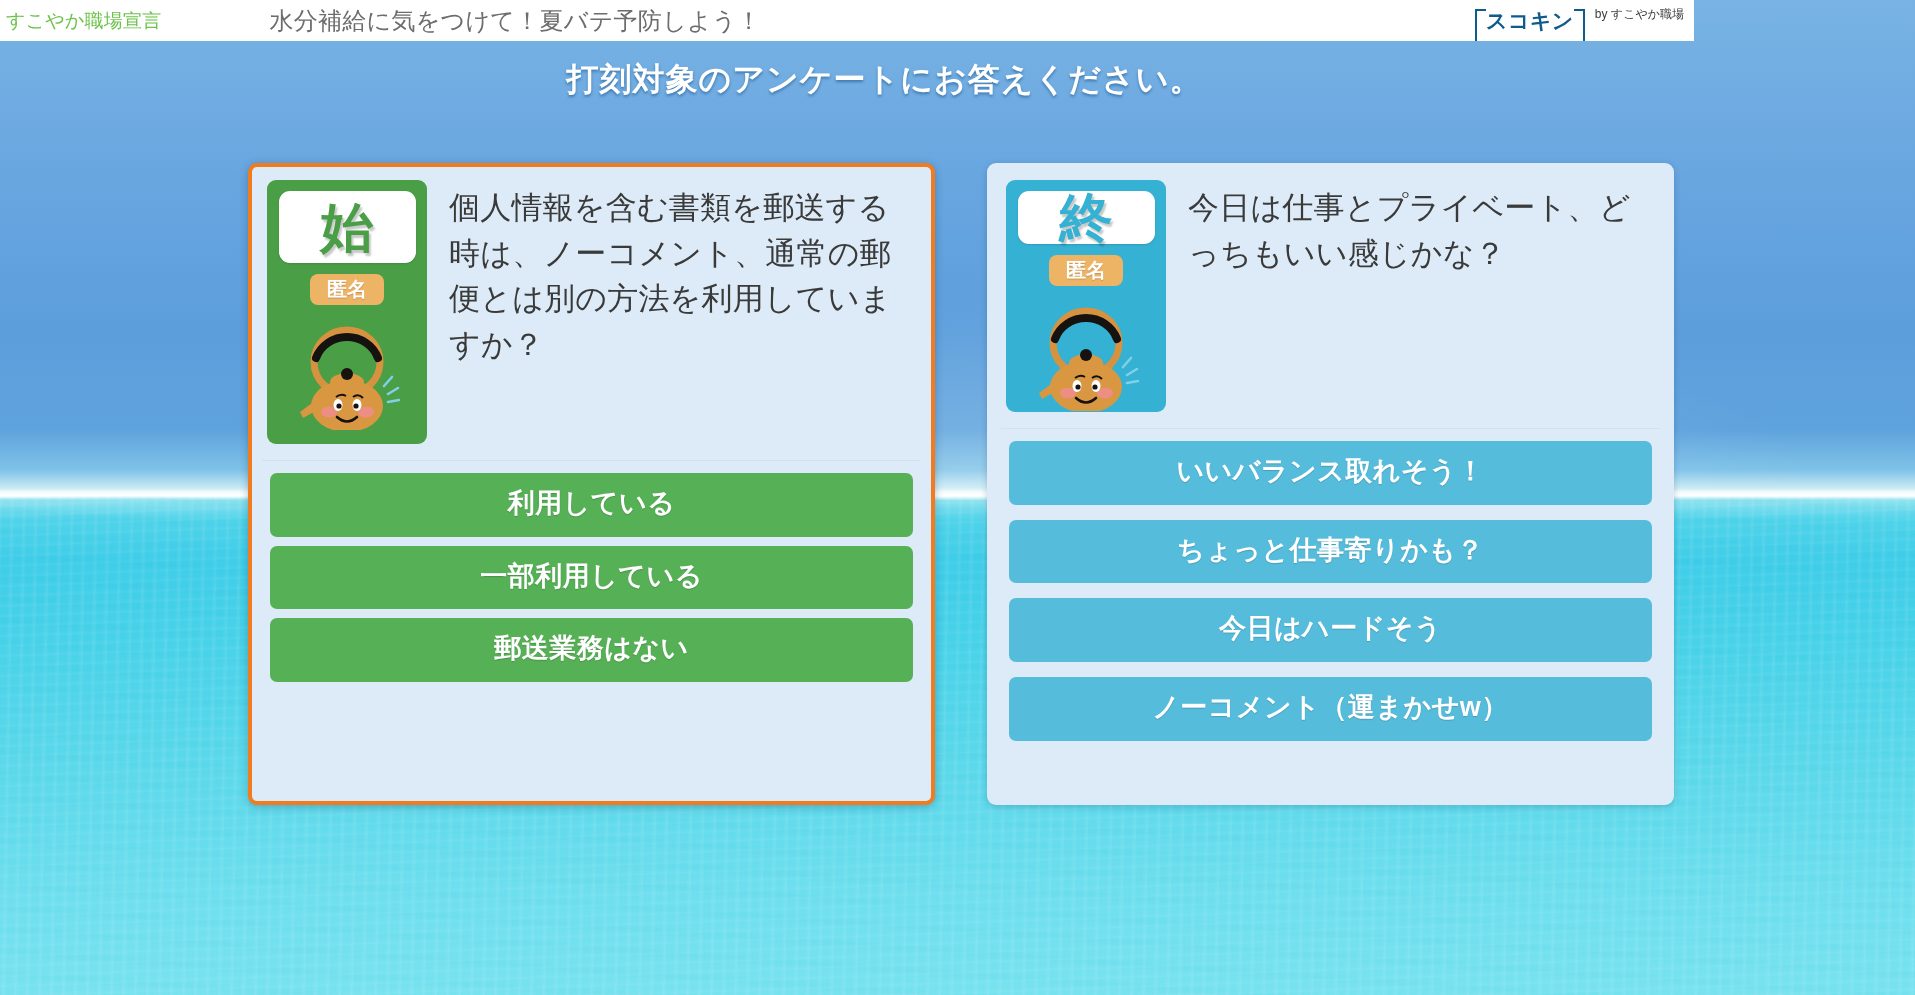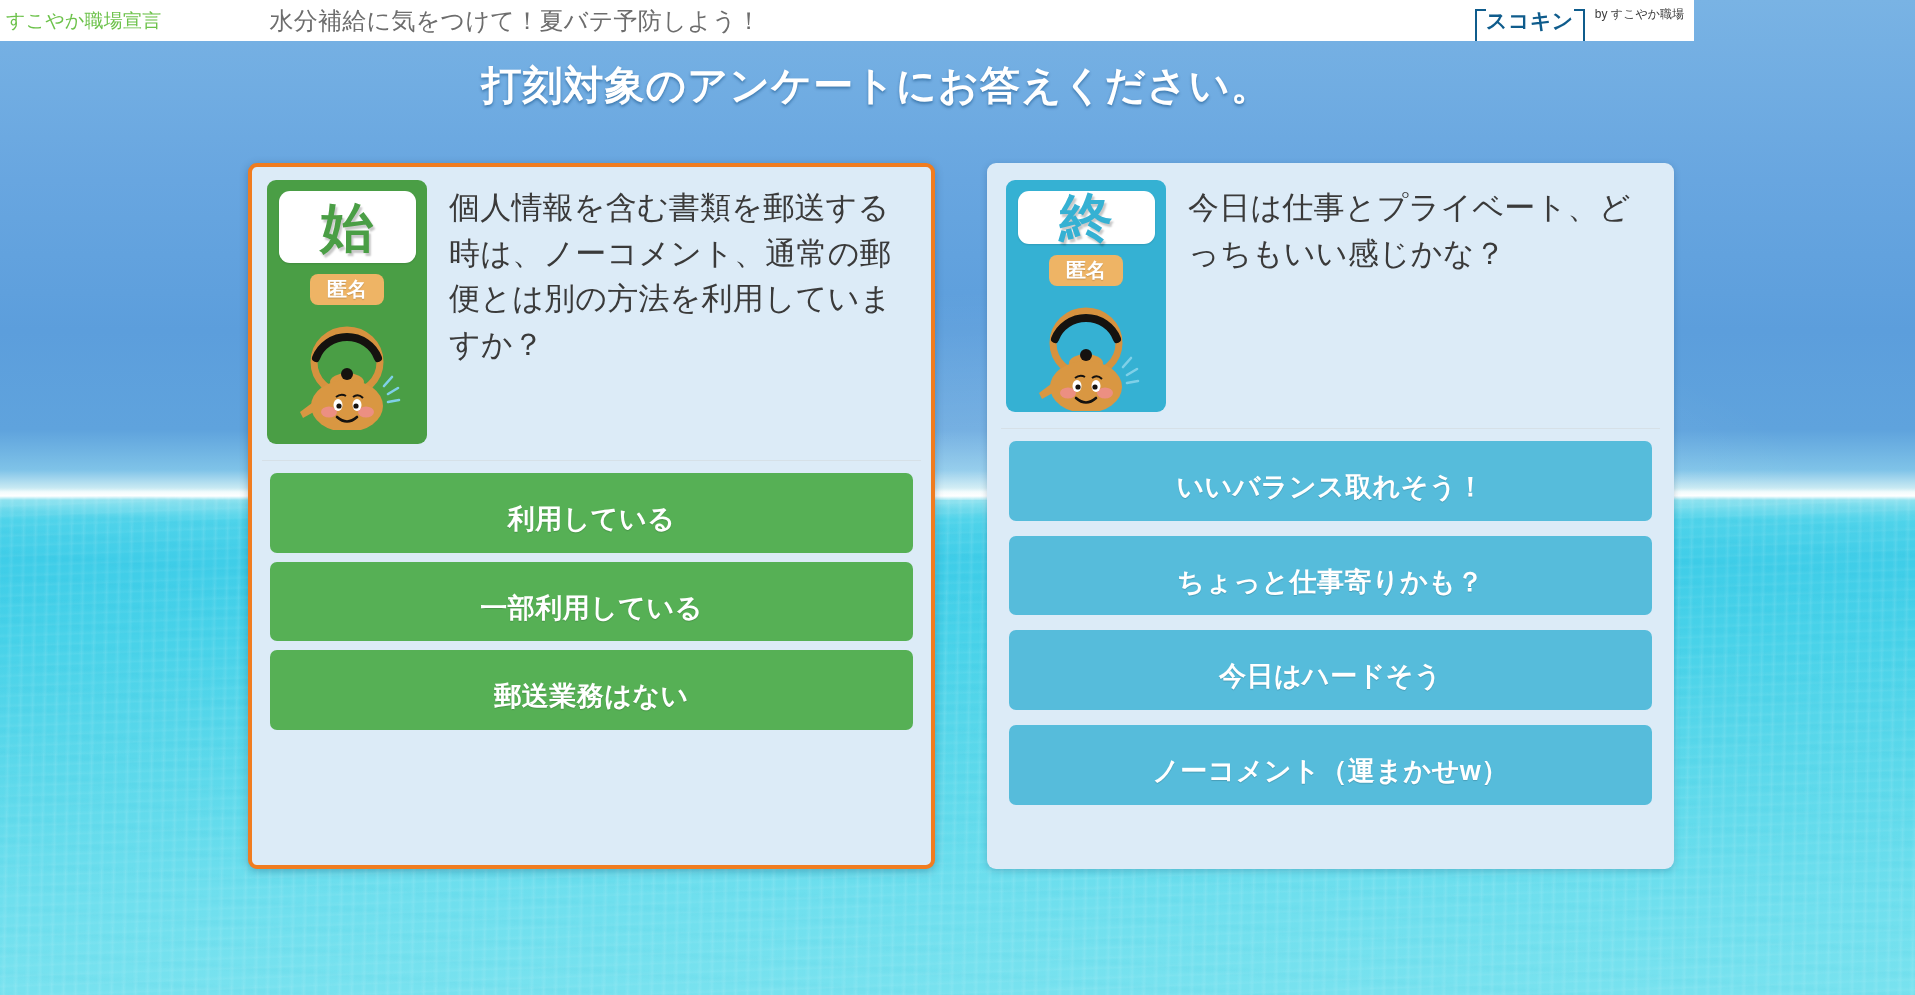--- a/index.html
+++ b/index.html
@@ -124,26 +124,26 @@
     color: #3a3a3a;
     font-size: 12px;
     white-space: nowrap;
     line-height: 1;
     padding-left: 2px;
   }
 
   
   #page-title {
     position: absolute;
-    left: 4px;
+    left: 12px;
     top: 58px;
     width: 1745px;
     text-align: center;
     color: #ffffff;
-    font-size: 40px;
+    font-size: 32px;
     font-weight: bold;
     letter-spacing: 1px;
     text-shadow: 0 2px 3px rgba(0,60,110,.45);
     z-index: 10;
   }
 
   
   #cards {
     position: absolute;
     left: 248px;
@@ -244,21 +244,21 @@
   }
   .answer-btn {
     display: block;
     width: 100%;
     border: none;
     border-radius: 7px;
     color: #ffffff;
     font-size: 27px;
     font-weight: bold;
     letter-spacing: .5px;
-    padding: 32px 8px 18px 8px;
+    padding: 16px 8px 18px 8px;
     cursor: pointer;
     font-family: inherit;
     text-shadow: 0 1px 1px rgba(0,0,0,.16);
     line-height: 1.1;
   }
   .answer-btn.green      { background: #58b койн; background: #56b055; }
   .answer-btn.green-dark { background: #3b9142; }
   .answer-btn.cyan       { background: #56bcdb; }
 
   .answers.cyan-set { gap: 15px; padding-bottom: 60px; }

